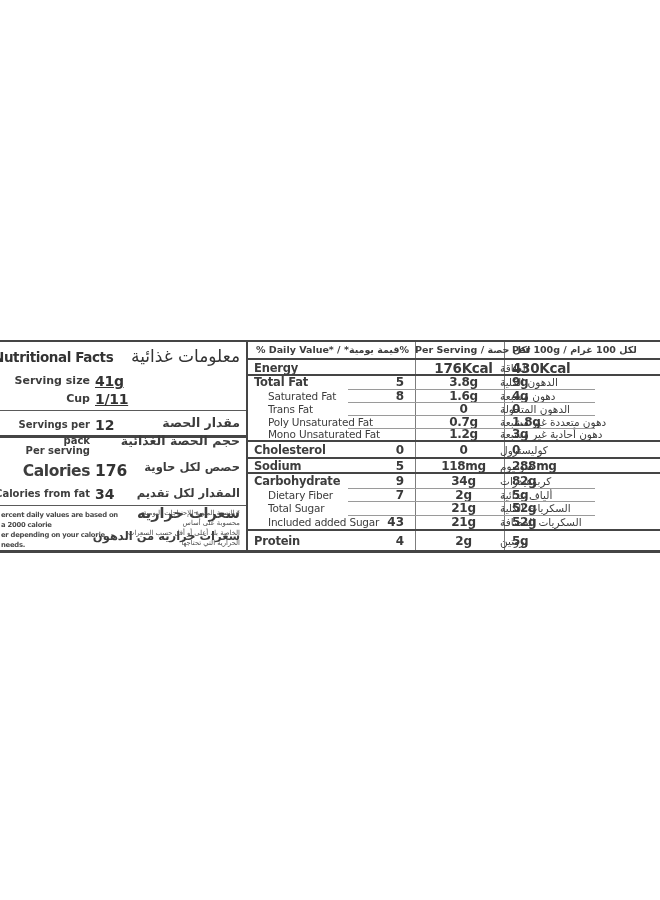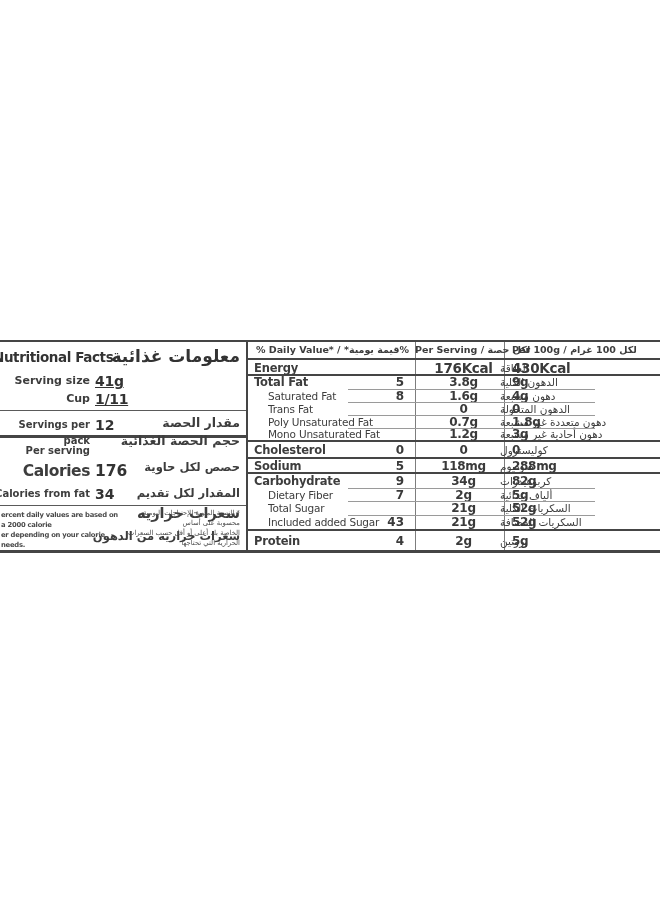--- a/index.html
+++ b/index.html
@@ -11,21 +11,21 @@
   }
   .hline{position:absolute;background:#454545;}
   .hline-light{position:absolute;background:#9a9a9a;}
   .vline{position:absolute;background:#454545;}
   .vline-col{position:absolute;background:#7d7d7d;}
 
   
   .title-en{position:absolute;left:-7px;top:346px;width:130px;height:22px;
     font-weight:bold;font-size:13.5px;letter-spacing:-0.4px;line-height:22px;color:#333;}
   .title-ar{position:absolute;left:0;top:344px;width:240px;height:24px;text-align:right;
-    font-weight:bold;font-size:17px;line-height:24px;color:#333;}
+    font-weight:normal;font-size:17px;line-height:24px;color:#333;}
 
   .left-row{position:absolute;left:0;width:248px;}
   .lr-en{position:absolute;left:-10px;width:100px;text-align:right;font-weight:bold;color:#3d3d3d;}
   .lr-val{position:absolute;left:95px;font-weight:bold;color:#333;}
   .lr-ar{position:absolute;left:0px;width:240px;text-align:right;font-weight:bold;color:#3d3d3d;margin-top:42px;}
   .left-row.md .lr-en{font-size:11px;}
   .left-row.md .lr-val{font-size:14px;letter-spacing:-0.3px;text-decoration:underline;}
   .left-row.md .lr-ar{font-size:12.5px;}
   .left-row.sm .lr-en{font-size:10px;}
   .left-row.sm .lr-val{font-size:14px;}

